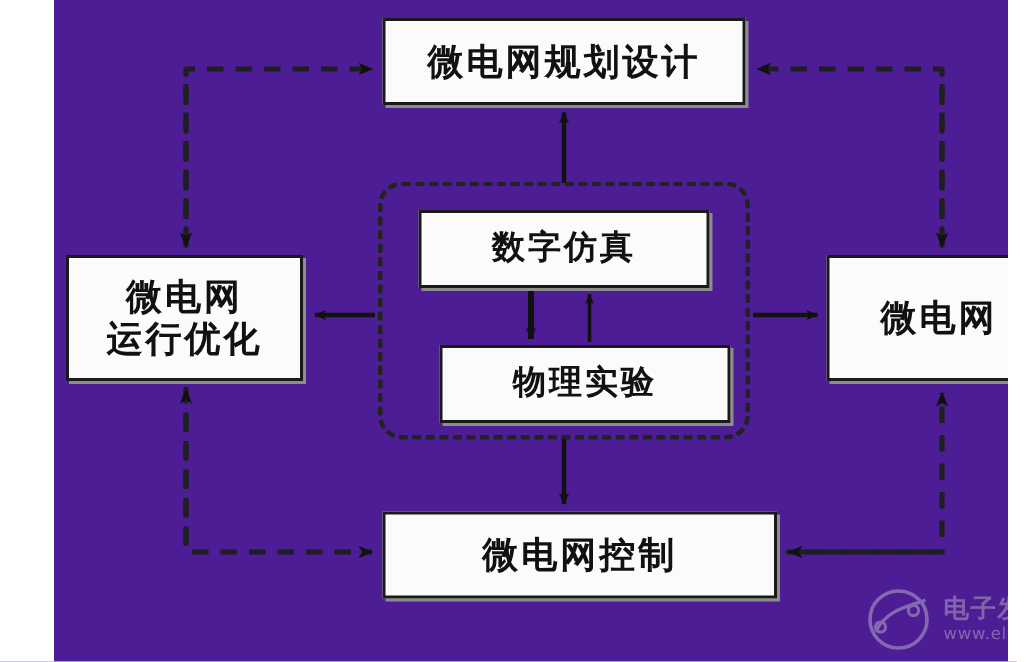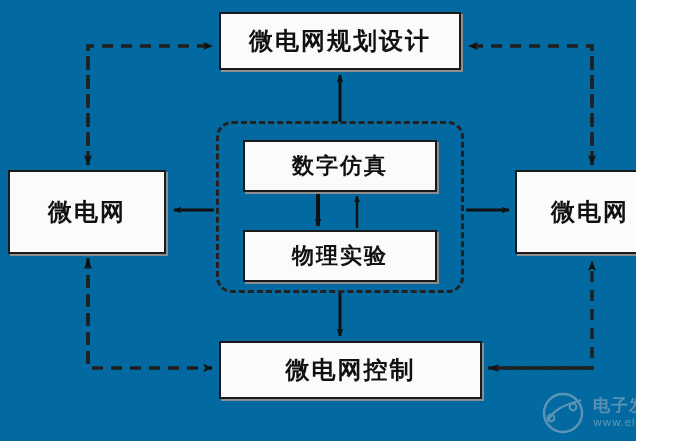--- a/index.html
+++ b/index.html
@@ -7,22 +7,23 @@
     padding: 0;
     background: #ffffff;
   }
   body {
     font-family: "DejaVu Sans", "Liberation Sans", sans-serif;
   }
   #canvas {
     position: relative;
     width: 636px;
     height: 441px;
-    background: #0369a1;
+    background: #4c1d95;
     overflow: hidden;
+    margin-left: 36px;
   }
   svg.layer {
     position: absolute;
     left: 0;
     top: 0;
     width: 684px;
     height: 441px;
   }
   .node {
     position: absolute;
@@ -40,21 +41,21 @@
     z-index: 3;
   }
   .node.shadowed {
     box-shadow: 2px 2px 0 #8d8d8d;
   }
   #node-planning  { left: 219px; top: 12px;  width: 242px; height: 58px;  font-size: 24px; }
   #node-operation { left: 8px;   top: 170px; width: 158px; height: 84px;  font-size: 24px; }
   #node-protect   { left: 515px; top: 170px; width: 150px; height: 84px;  font-size: 24px; }
   #node-control   { left: 219px; top: 341px; width: 263px; height: 58px;  font-size: 24px; }
   #node-digital   { left: 243px; top: 140px; width: 194px; height: 52px;  font-size: 22px; }
-  #node-physical  { left: 243px; top: 230px; width: 194px; height: 52px;  font-size: 22px; }
+  #node-physical  { left: 257px; top: 230px; width: 194px; height: 52px;  font-size: 22px; }
 
   .node .lines {
     display: block;
   }
   .node .lines span {
     display: block;
   }
 
   #dashed-group {
     position: absolute;
@@ -161,20 +162,21 @@
 
   <div class="node shadowed" id="node-planning">
     <span class="lines">
       <span>微电网规划设计</span>
     </span>
   </div>
 
   <div class="node shadowed" id="node-operation">
     <span class="lines">
       <span>微电网</span>
+      <span>运行优化</span>
     </span>
   </div>
 
   <div class="node shadowed" id="node-protect">
     <span class="lines">
       <span>微电网</span>
     </span>
   </div>
 
   <div class="node shadowed" id="node-control">

